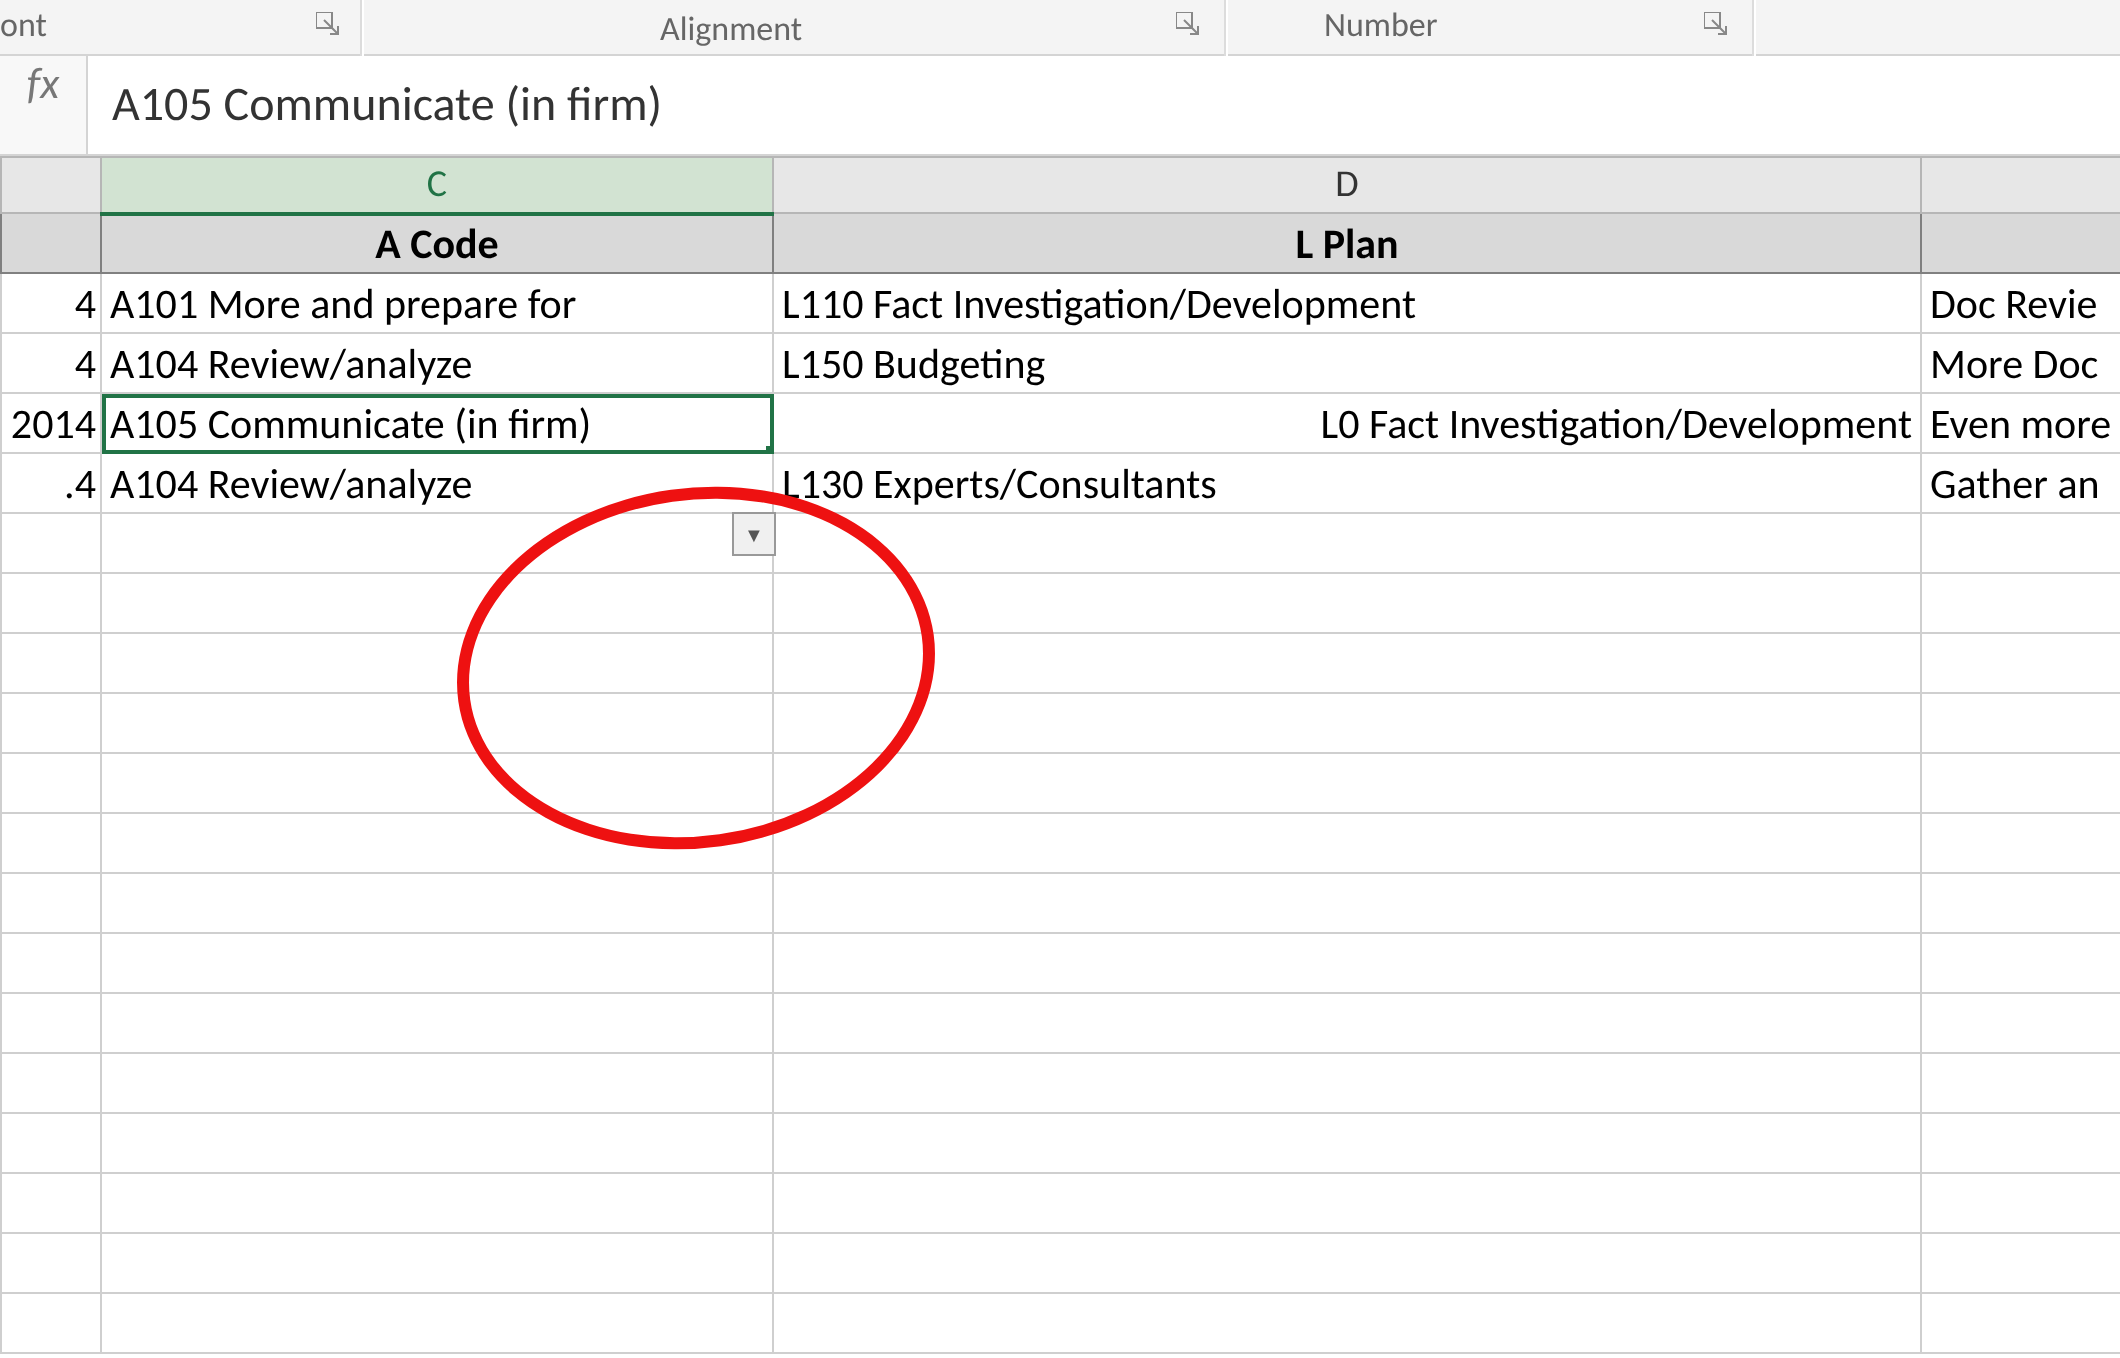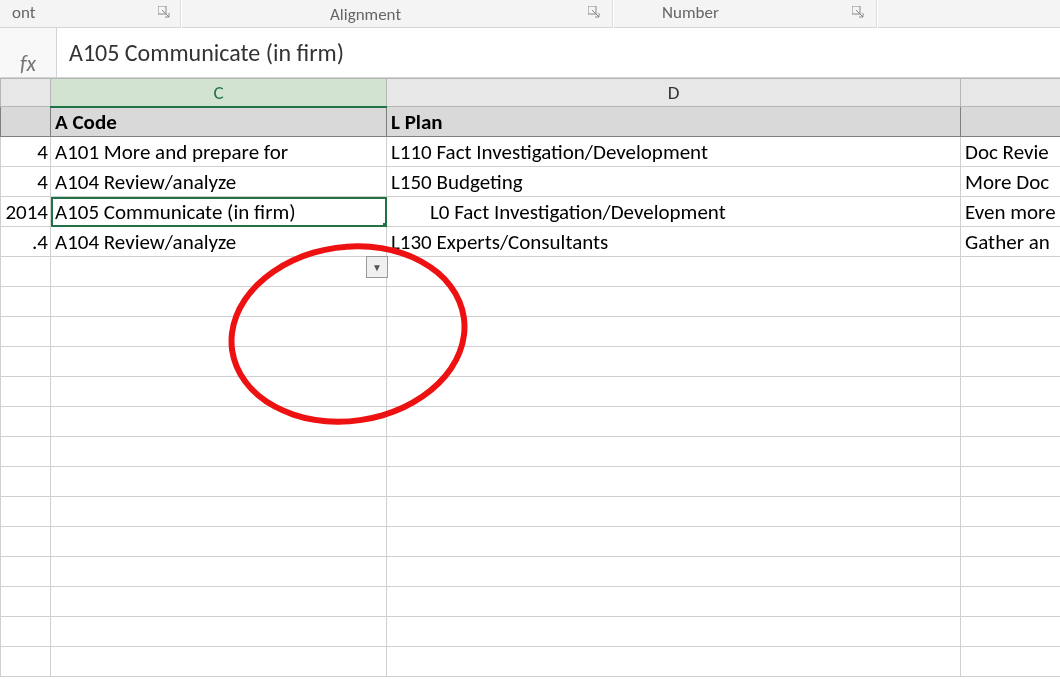--- a/index.html
+++ b/index.html
@@ -49,23 +49,23 @@
 
   
   .formula-bar {
     display: flex;
     align-items: stretch;
     border-bottom: 1px solid #d4d4d4;
     height: 50px;
     background: #fff;
   }
   .fx-box {
-    width: 57px;
+    width: 44px;
     display: flex;
-    align-items: flex-end;
+    align-items: flex-start;
     justify-content: center;
     border-right: 1px solid #d4d4d4;
     font-style: italic;
     font-family: "Segoe UI", Calibri, Arial, sans-serif;
     color: #777;
     font-size: 22px;
     background: #f8f8f8;
   }
   .formula-input {
     flex: 1;
@@ -113,21 +113,21 @@
     height: 30px;
     padding: 0 4px;
     font-size: 21px;
     white-space: nowrap;
     overflow: hidden;
     vertical-align: middle;
     background: #fff;
   }
   tr.field-headers td {
     background: #d9d9d9;
-    text-align: left;
+    text-align: center;
     font-weight: bold;
     border: 1px solid #808080;
     font-size: 21px;
   }
   tr.field-headers td.left {
     text-align: right;
   }
   td.dateclip { text-align: right; padding-right: 2px; }
 
   
@@ -172,21 +172,21 @@
     border-radius: 50%;
     transform: rotate(-8deg);
     pointer-events: none;
     z-index: 10;
   }
 </style>
 </head>
 <body>
 
 <div class="ribbon-groups">
-  <div class="ribbon-group" style="left:12px;">
+  <div class="ribbon-group" style="left:0;">
     <span>ont</span>
   </div>
   <span class="dblauncher" style="position:absolute;left:156px;top:4px;">
     <svg width="12" height="12" viewBox="0 0 12 12">
         <rect x="0" y="0" width="8" height="8" fill="none" stroke="#888" stroke-width="1"></rect>
         <path d="M4 4 L11 11 M11 7 V11 H7" stroke="#888" stroke-width="1" fill="none"></path>
       </svg>
   </span>
   <span class="ribbon-sep" style="left:180px;"></span>
 
@@ -252,21 +252,21 @@
       </tr>
       <tr>
         <td class="dateclip">4</td>
         <td>A104 Review/analyze</td>
         <td>L150 Budgeting</td>
         <td>More Doc</td>
       </tr>
       <tr>
         <td class="dateclip">2014</td>
         <td class="selected">A105 Communicate (in firm)</td>
-        <td style="padding-left:43px;">L0 Fact Investigation/Development</td>
+        <td style="padding-left:43px;text-align:right;">L0 Fact Investigation/Development</td>
         <td>Even more</td>
       </tr>
       <tr>
         <td class="dateclip">.4</td>
         <td>A104 Review/analyze</td>
         <td>L130 Experts/Consultants</td>
         <td>Gather an</td>
       </tr>
 
       <tr>

